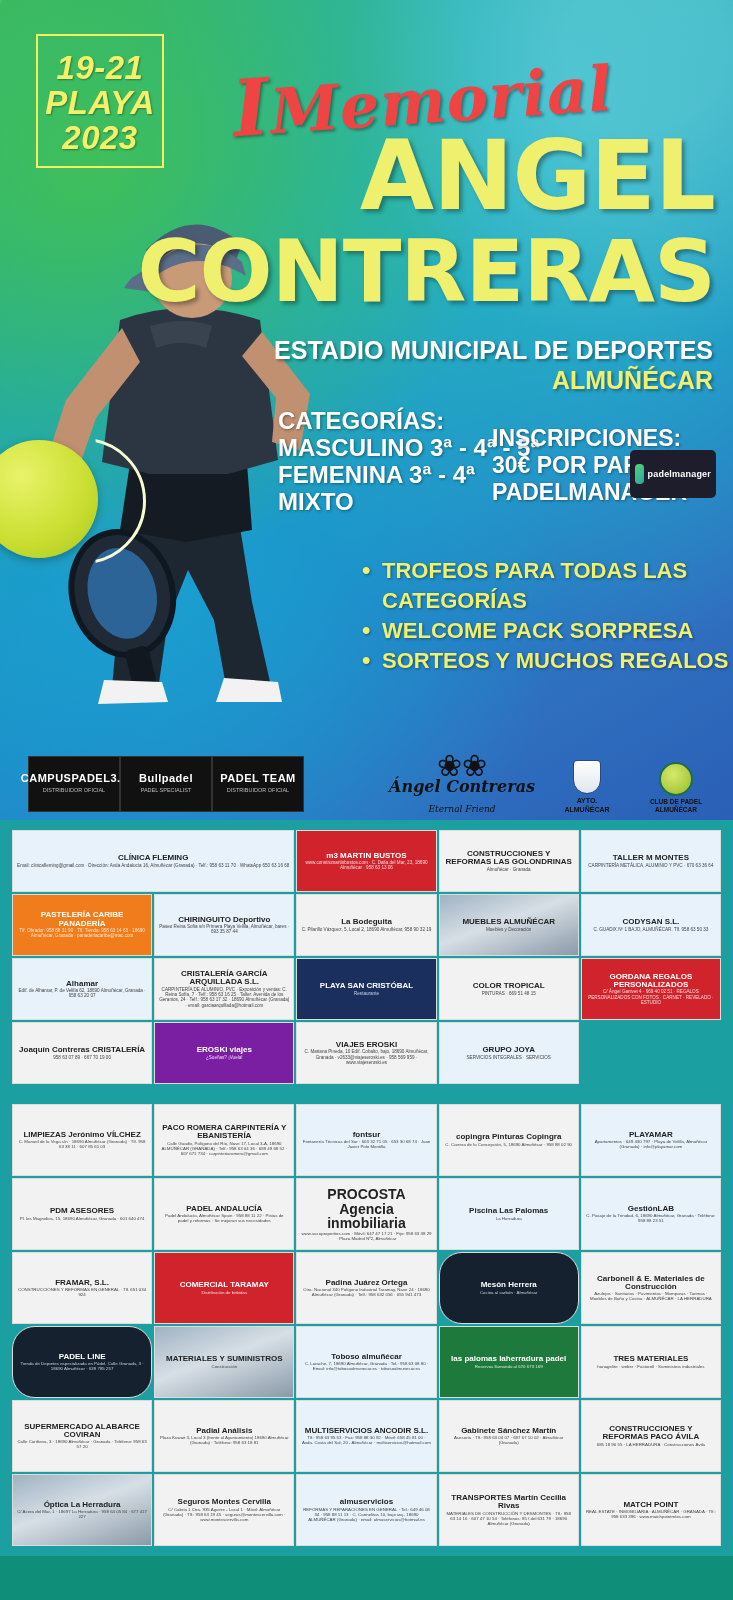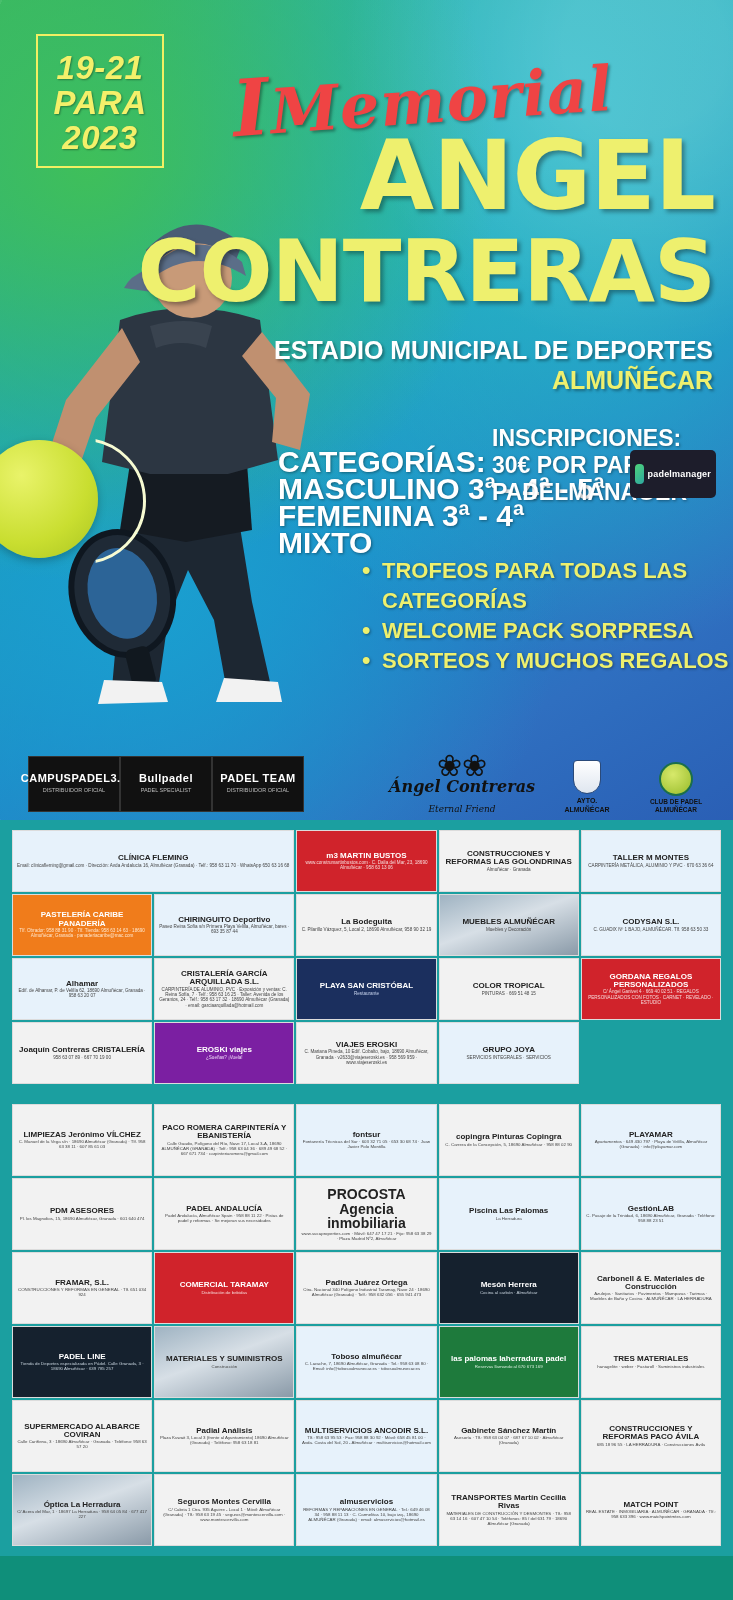--- a/index.html
+++ b/index.html
@@ -62,22 +62,22 @@
   .title-2{ top:228px; font-size:86px; }
 
   .stadium{
     position:absolute; right:20px; top:335px; z-index:6; text-align:right;
     color:#ffffff; font-weight:bold; font-size:25px; line-height:30px;
     text-shadow:2px 2px 3px rgba(0,0,0,.35);
   }
   .stadium .city{ color:#eef06e; }
 
   .cats{
-    position:absolute; left:278px; top:448px; z-index:6;
-    color:#ffffff; font-weight:bold; font-size:30px; line-height:27px;
+    position:absolute; left:278px; top:407px; z-index:6;
+    color:#ffffff; font-weight:bold; font-size:24px; line-height:27px;
     text-shadow:1px 1px 3px rgba(0,0,0,.4);
   }
   .insc{
     position:absolute; left:492px; top:425px; z-index:6;
     color:#ffffff; font-weight:bold; font-size:23px; line-height:27px;
     text-shadow:1px 1px 3px rgba(0,0,0,.4);
   }
   .pm-logo{
     position:absolute; left:630px; top:450px; width:86px; height:48px; z-index:7;
     background:#1d1d2b; border-radius:5px; display:flex; align-items:center; gap:4px;
@@ -153,21 +153,21 @@
   }
   .card .nm{ font-weight:bold; line-height:1.05; }
   .card .tx{ color:#444; line-height:1.15; }
   .g1{ grid-template-columns:repeat(5,1fr); grid-auto-rows:62px; }
   .g2{ grid-template-columns:repeat(5,1fr); grid-auto-rows:72px; }
   .span2{ grid-column:span 2; }
   .red{ background:#d0232b; color:#fff; }
   .red .tx{ color:#f6dada; }
   .purple{ background:#7b1fa2; color:#fff; }
   .purple .tx{ color:#efd9f7; }
-  .dark{ background:#15212e; color:#fff; }
+  .dark{ background:#15212e; color:#fff;border-radius:23px; }
   .dark .tx{ color:#c6d2dc; }
   .navy{ background:#1b2f5e; color:#fff; }
   .navy .tx{ color:#c8d4ee; }
   .orange{ background:#f07c1b; color:#fff; }
   .orange .tx{ color:#ffe6cc; }
   .ltblue{ background:#e7f2fb; }
   .ltgrey{ background:#f2f2f2; }
   .green{ background:#1e7a3c; color:#fff; }
   .green .tx{ color:#d4ecd9; }
   .photo{
@@ -176,21 +176,21 @@
 </style>
 </head>
 <body>
 
 <div class="poster">
 
   <div class="hero">
 
     <div class="date-box">
       <div>19-21</div>
-      <div>PARA</div>
+      <div>PLAYA</div>
       <div>2023</div>
     </div>
 
     <div class="memorial">
       <span class="num">I</span><span>Memorial</span>
     </div>
 
     <div class="title-1">ANGEL</div>
     <div class="title-2">CONTRERAS</div>
 

